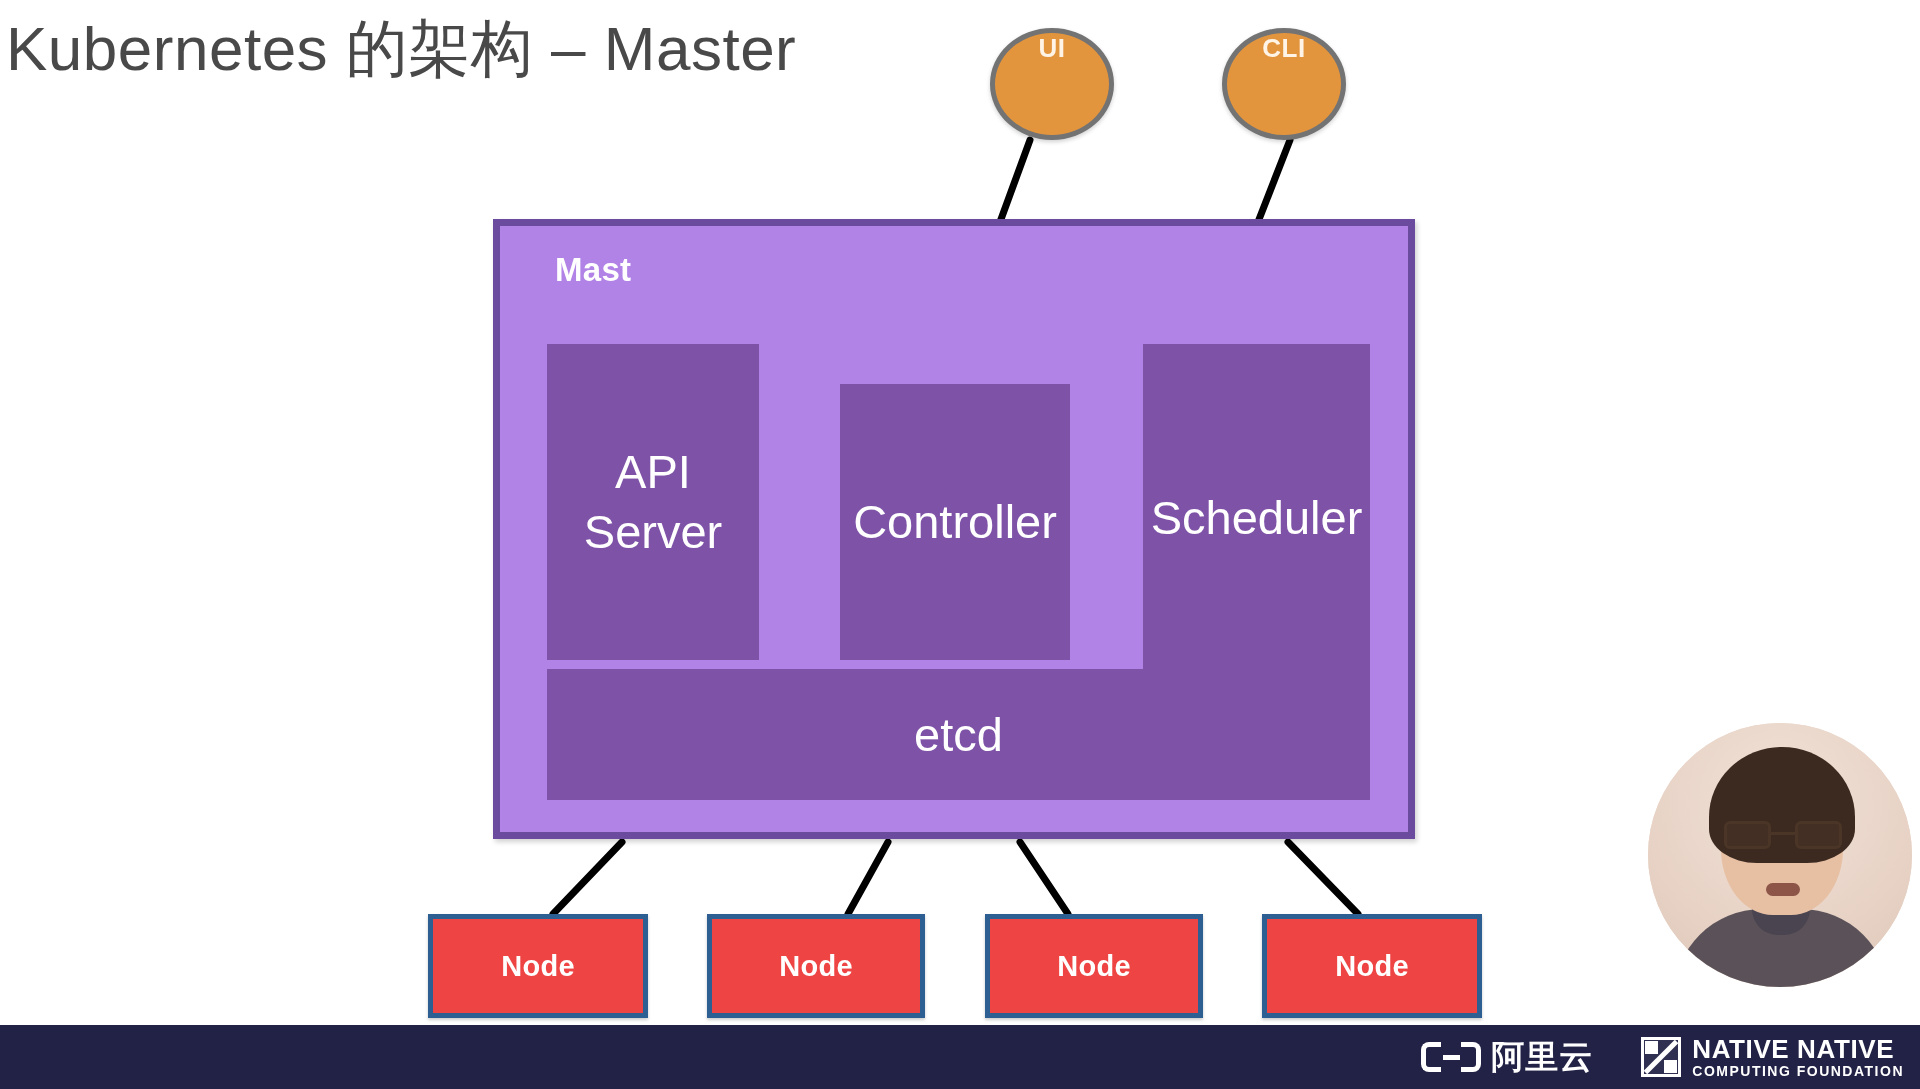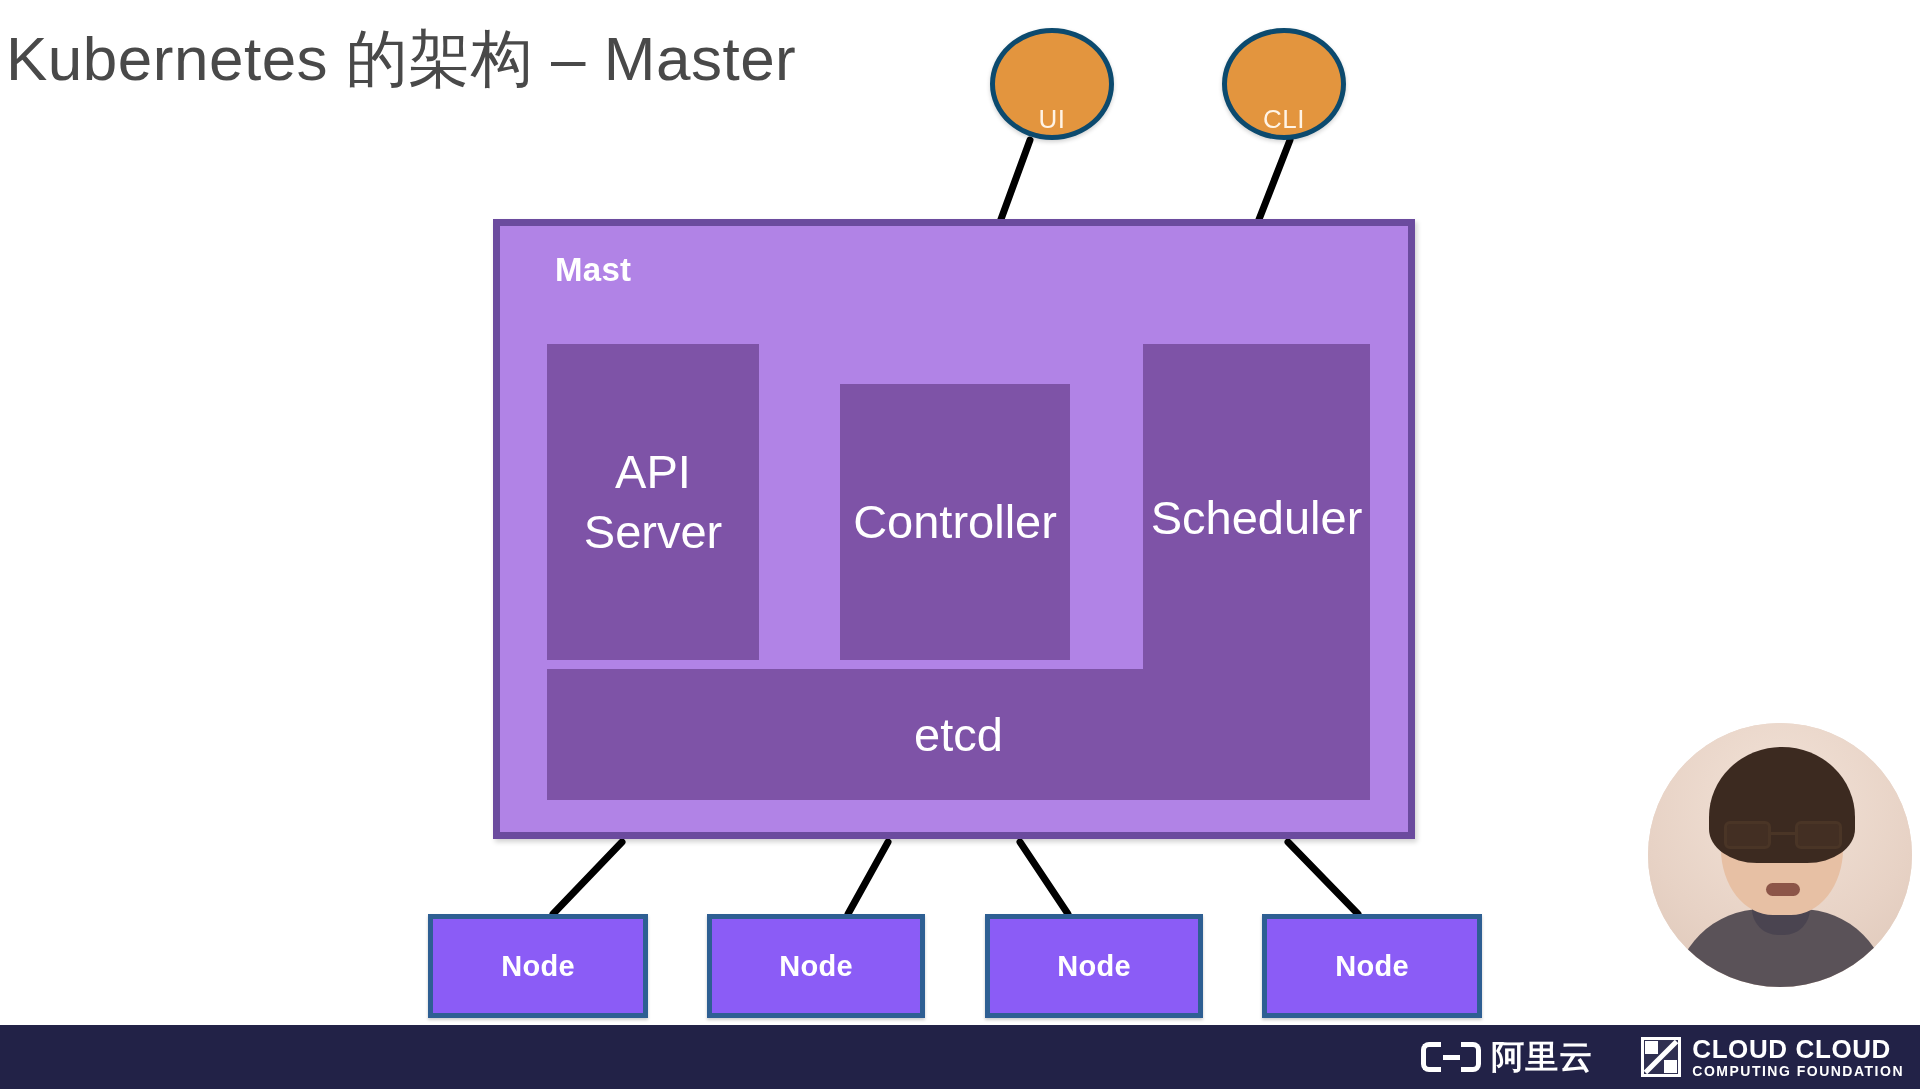--- a/index.html
+++ b/index.html
@@ -19,21 +19,21 @@
   #slide {
     position: absolute;
     inset: 0;
     background: #ffffff;
   }
 
   
   #slide-title {
     position: absolute;
     left: 6px;
-    top: 22px;
+    top: 12px;
     font-size: 62px;
     line-height: 74px;
     color: #494949;
     font-weight: 400;
     letter-spacing: 0.5px;
     white-space: nowrap;
   }
 
   
   #connectors {
@@ -43,27 +43,27 @@
     width: 1920px;
     height: 1089px;
     pointer-events: none;
   }
 
   
   .client-node {
     position: absolute;
     border-radius: 50%;
     background: #E3953E;
-    border: 5px solid #0c4a6e;
-    box-sizing: border-box;
-    display: flex;
-    align-items: flex-end;
+    border: 5px solid #737373;
+    box-sizing: border-box;
+    display: flex;
+    align-items: flex-start;
     justify-content: center;
     color: #FFF4E6;
-    font-weight: normal;
+    font-weight: bold;
     font-size: 26px;
     letter-spacing: 0.5px;
     box-shadow: 0 2px 4px rgba(0,0,0,0.18);
   }
   #client-ui  { left: 990px; top: 28px;  width: 124px; height: 112px; }
   #client-cli { left: 1222px; top: 28px; width: 124px; height: 112px; }
 
   
   #master-box {
     position: absolute;
@@ -107,21 +107,21 @@
   #component-etcd {
     left: 47px;
     top: 443px;
     width: 823px;
     height: 131px;
   }
 
   
   .worker-node {
     position: absolute;
-    background: #8b5cf6;
+    background: #ef4444;
     border: 5px solid #2E5F93;
     box-sizing: border-box;
     display: flex;
     align-items: center;
     justify-content: center;
     color: #ffffff;
     font-weight: bold;
     font-size: 29px;
     letter-spacing: 0.3px;
     box-shadow: 0 2px 3px rgba(0,0,0,0.2);
@@ -416,20 +416,20 @@
       <div class="wordmark">阿里云</div>
     </div>
 
     <div id="logo-cncf">
       <div class="mark">
         <div class="corner-tl"></div>
         <div class="slash"></div>
         <div class="corner-br"></div>
       </div>
       <div class="cncf-text">
-        <span class="cncf-line1">CLOUD CLOUD</span>
+        <span class="cncf-line1">NATIVE NATIVE</span>
         <span class="cncf-line2">COMPUTING FOUNDATION</span>
       </div>
     </div>
 
   </div>
 
 </div>
 
 </body></html>

